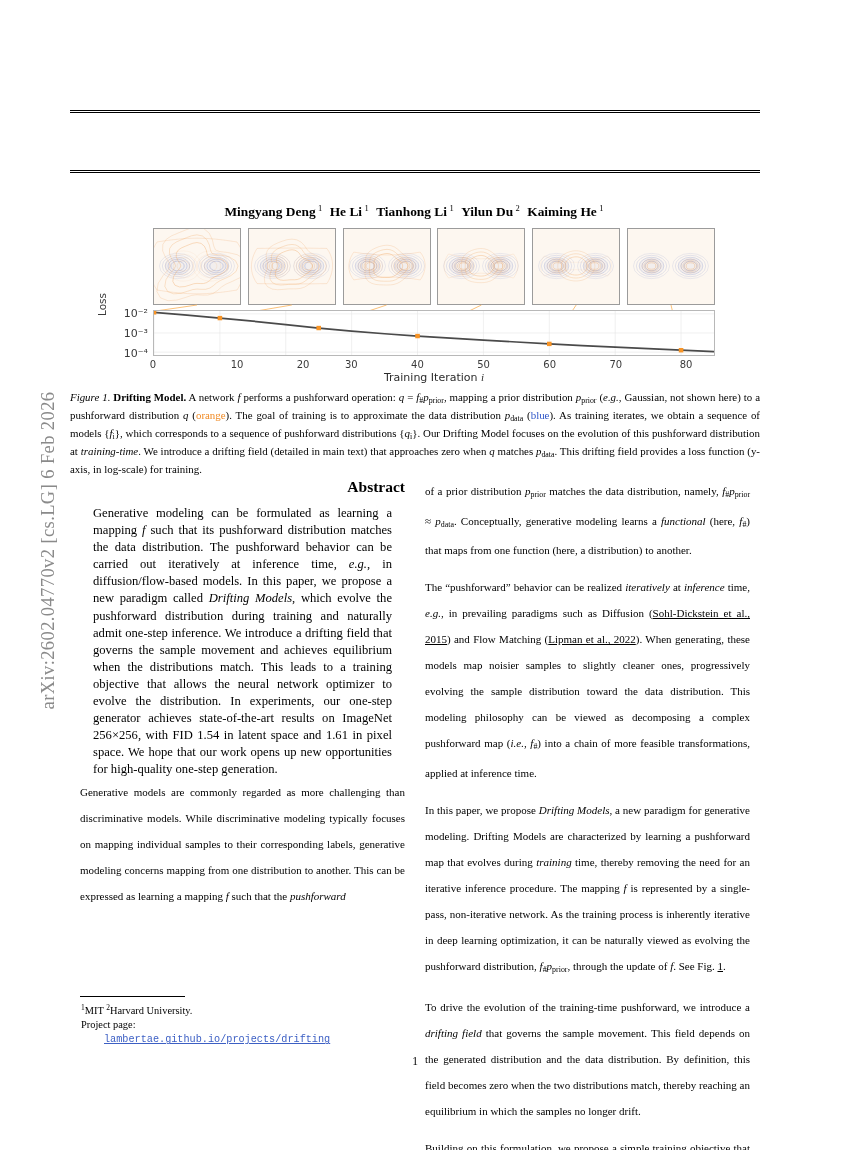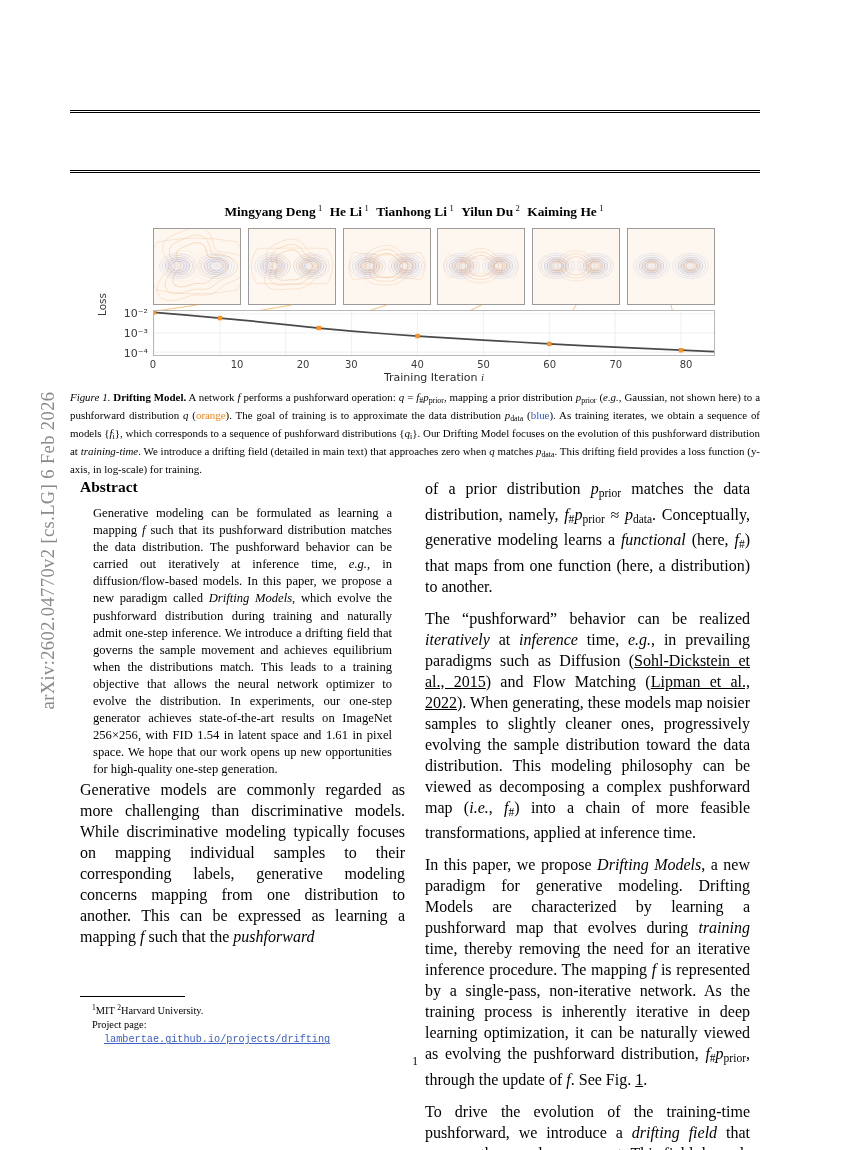--- a/index.html
+++ b/index.html
@@ -174,56 +174,56 @@
   }
   #col-right {
     position: absolute;
     left: 355px; top: 478px;
     width: 325px;
   }
   h2.abstract-head {
     margin: 0 0 9px 0;
     font-size: 15.5px;
     font-weight: bold;
-    text-align: left;
+    text-align: right;
   }
   .abstract-body {
     font-size: 12.6px;
     line-height: 17.1px;
     text-align: justify;
     margin: 0 13px;
     hyphens: manual;
   }
   h2.section-head {
     margin: 25px 0 9px 0;
     font-size: 14.3px;
     font-weight: bold;
   }
   p.body-par {
     margin: 0 0 11px 0;
-    font-size: 16px;
-    line-height: 21px;
+    font-size: 11px;
+    line-height: 26px;
     text-align: justify;
   }
   .cite { color: #000000; margin-top: 8px; }
 
   #footnote-block {
     position: absolute;
     left: 10px; top: 996px;
     width: 325px;
   }
   #footnote-rule {
     width: 105px;
     border-top: 0.9px solid #000;
     margin-bottom: 4px;
   }
   .fn-line {
     font-size: 10.4px;
     line-height: 14px;
-    margin: 0 0 0 12px;
+    margin: 0 0 0 1px;
   }
   .fn-line sup { font-size: 7.5px; }
   .fn-url {
     font-family: "Liberation Mono", "DejaVu Sans Mono", monospace;
     font-size: 10.2px;
     color: #3c5fc4;
     margin-left: 24px;
     display: block;
     margin-top: 2px;
   }

